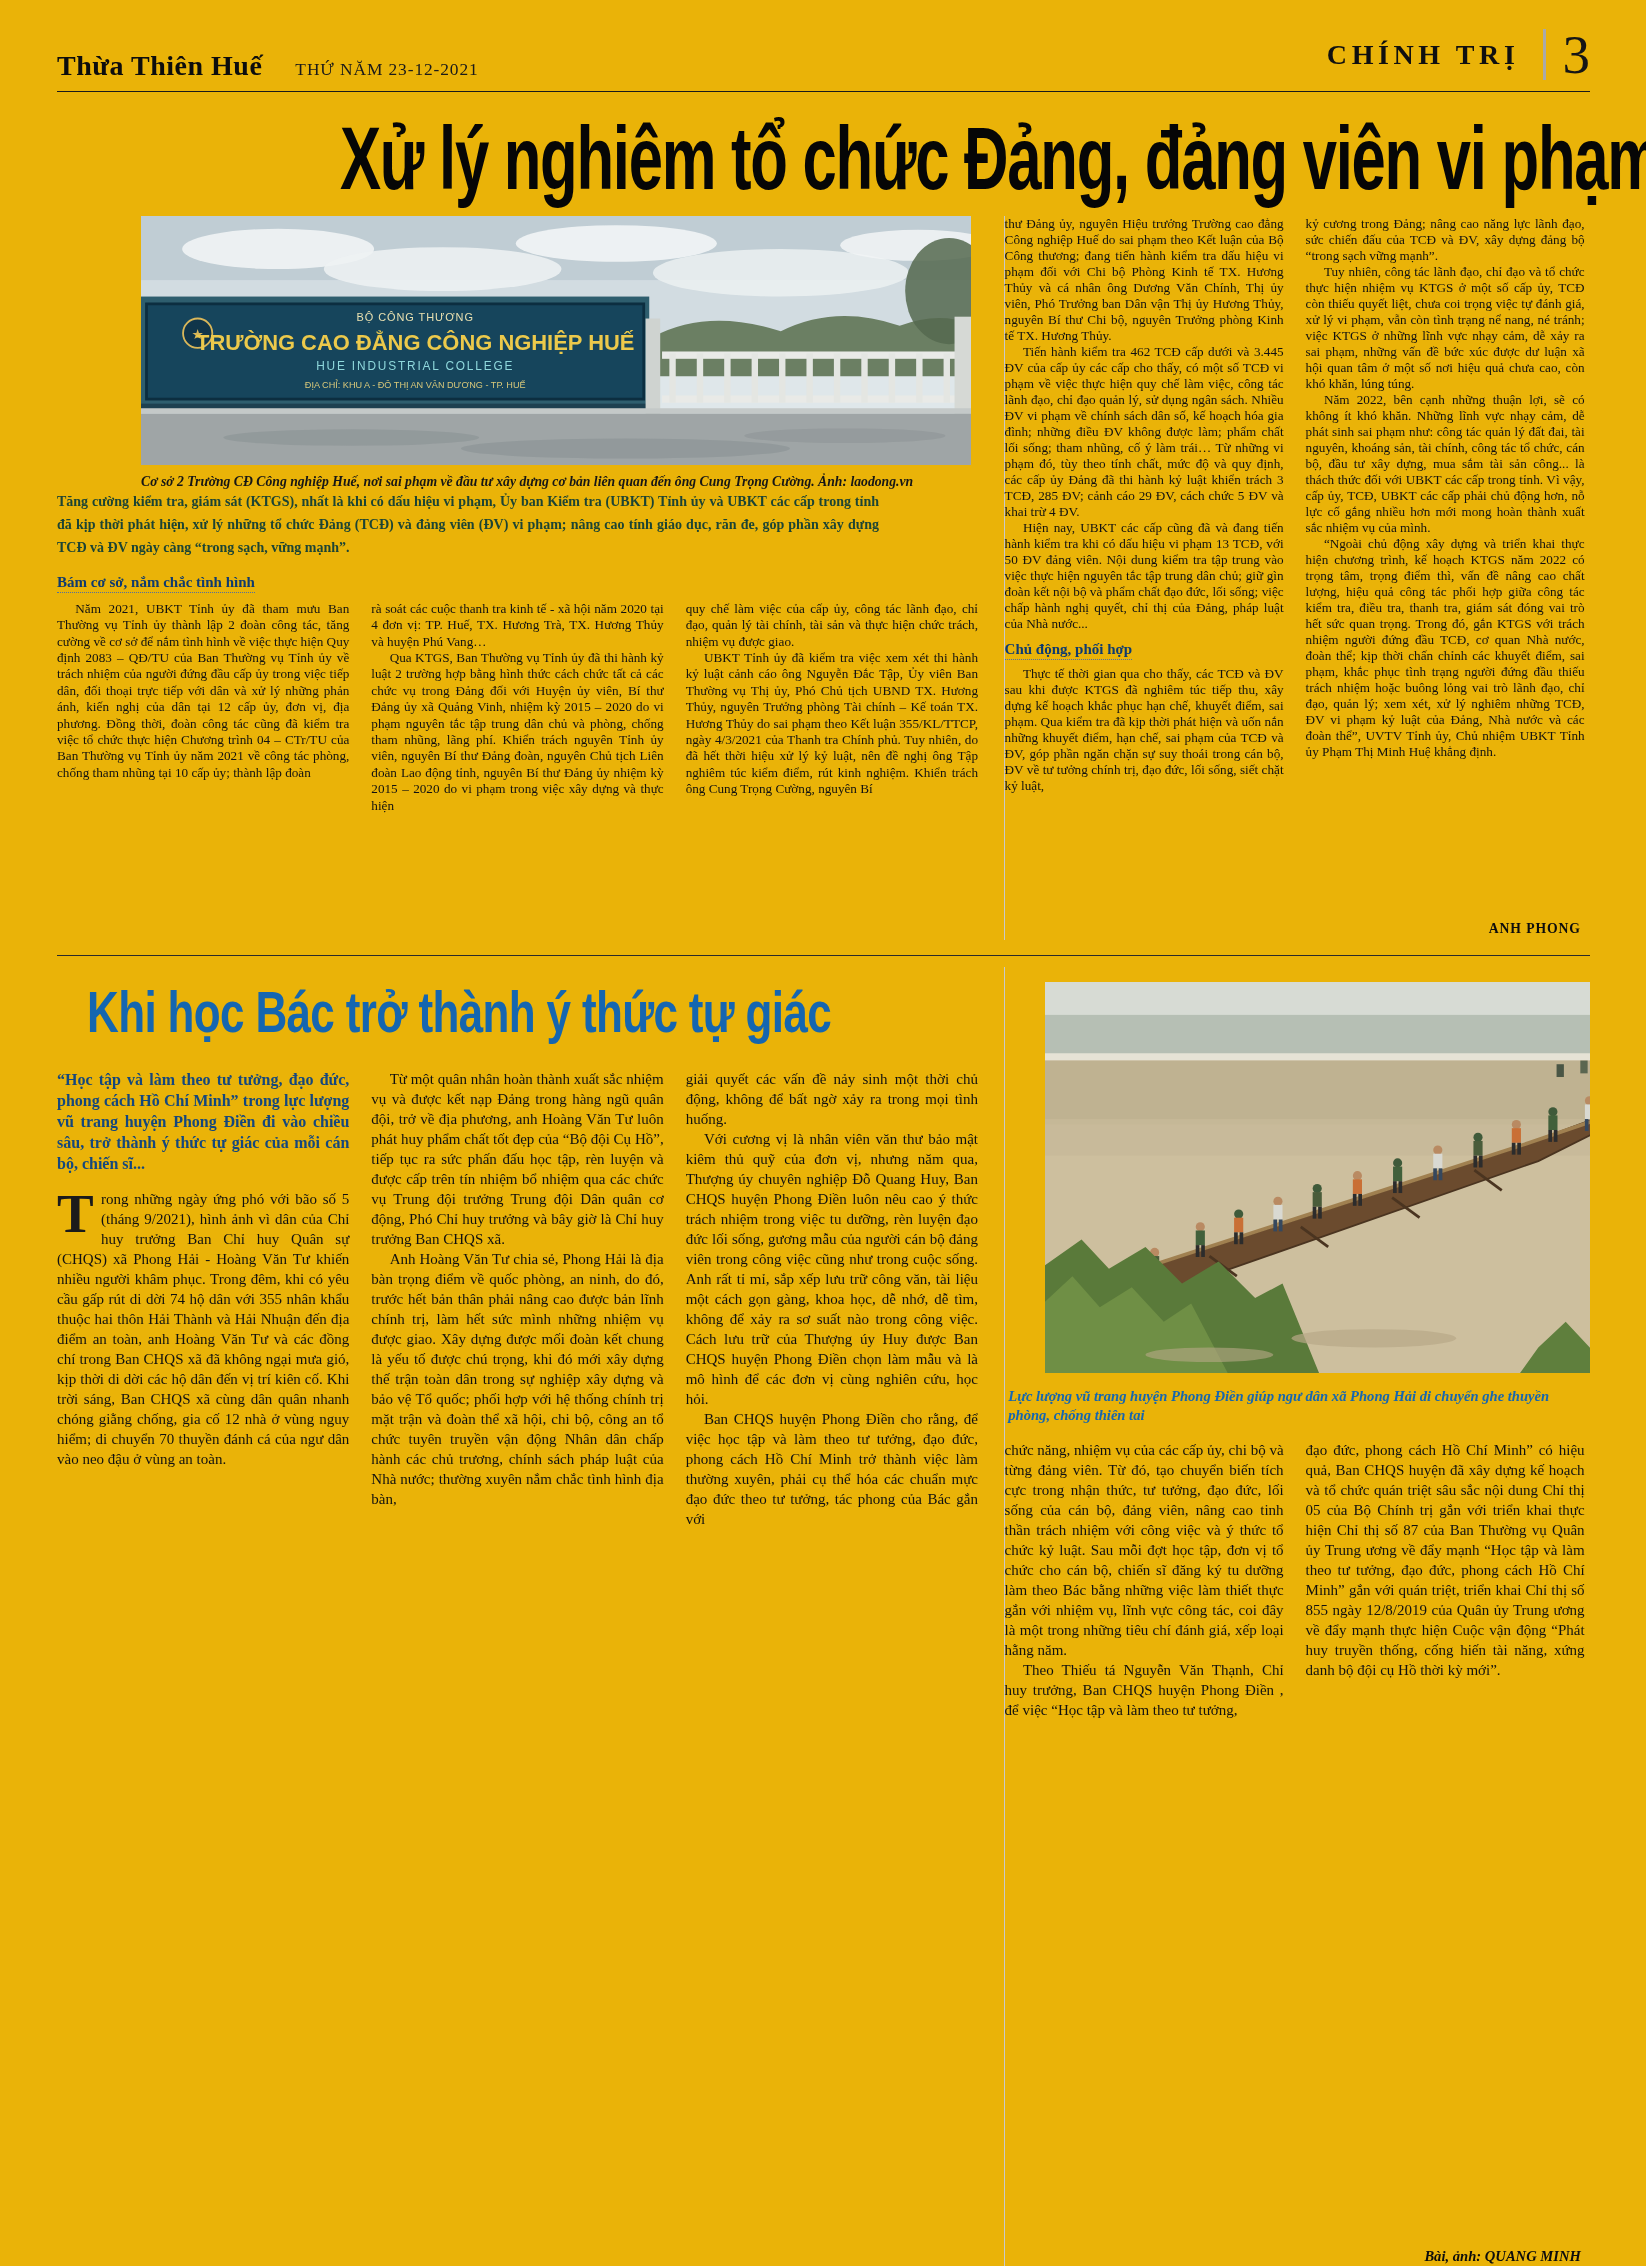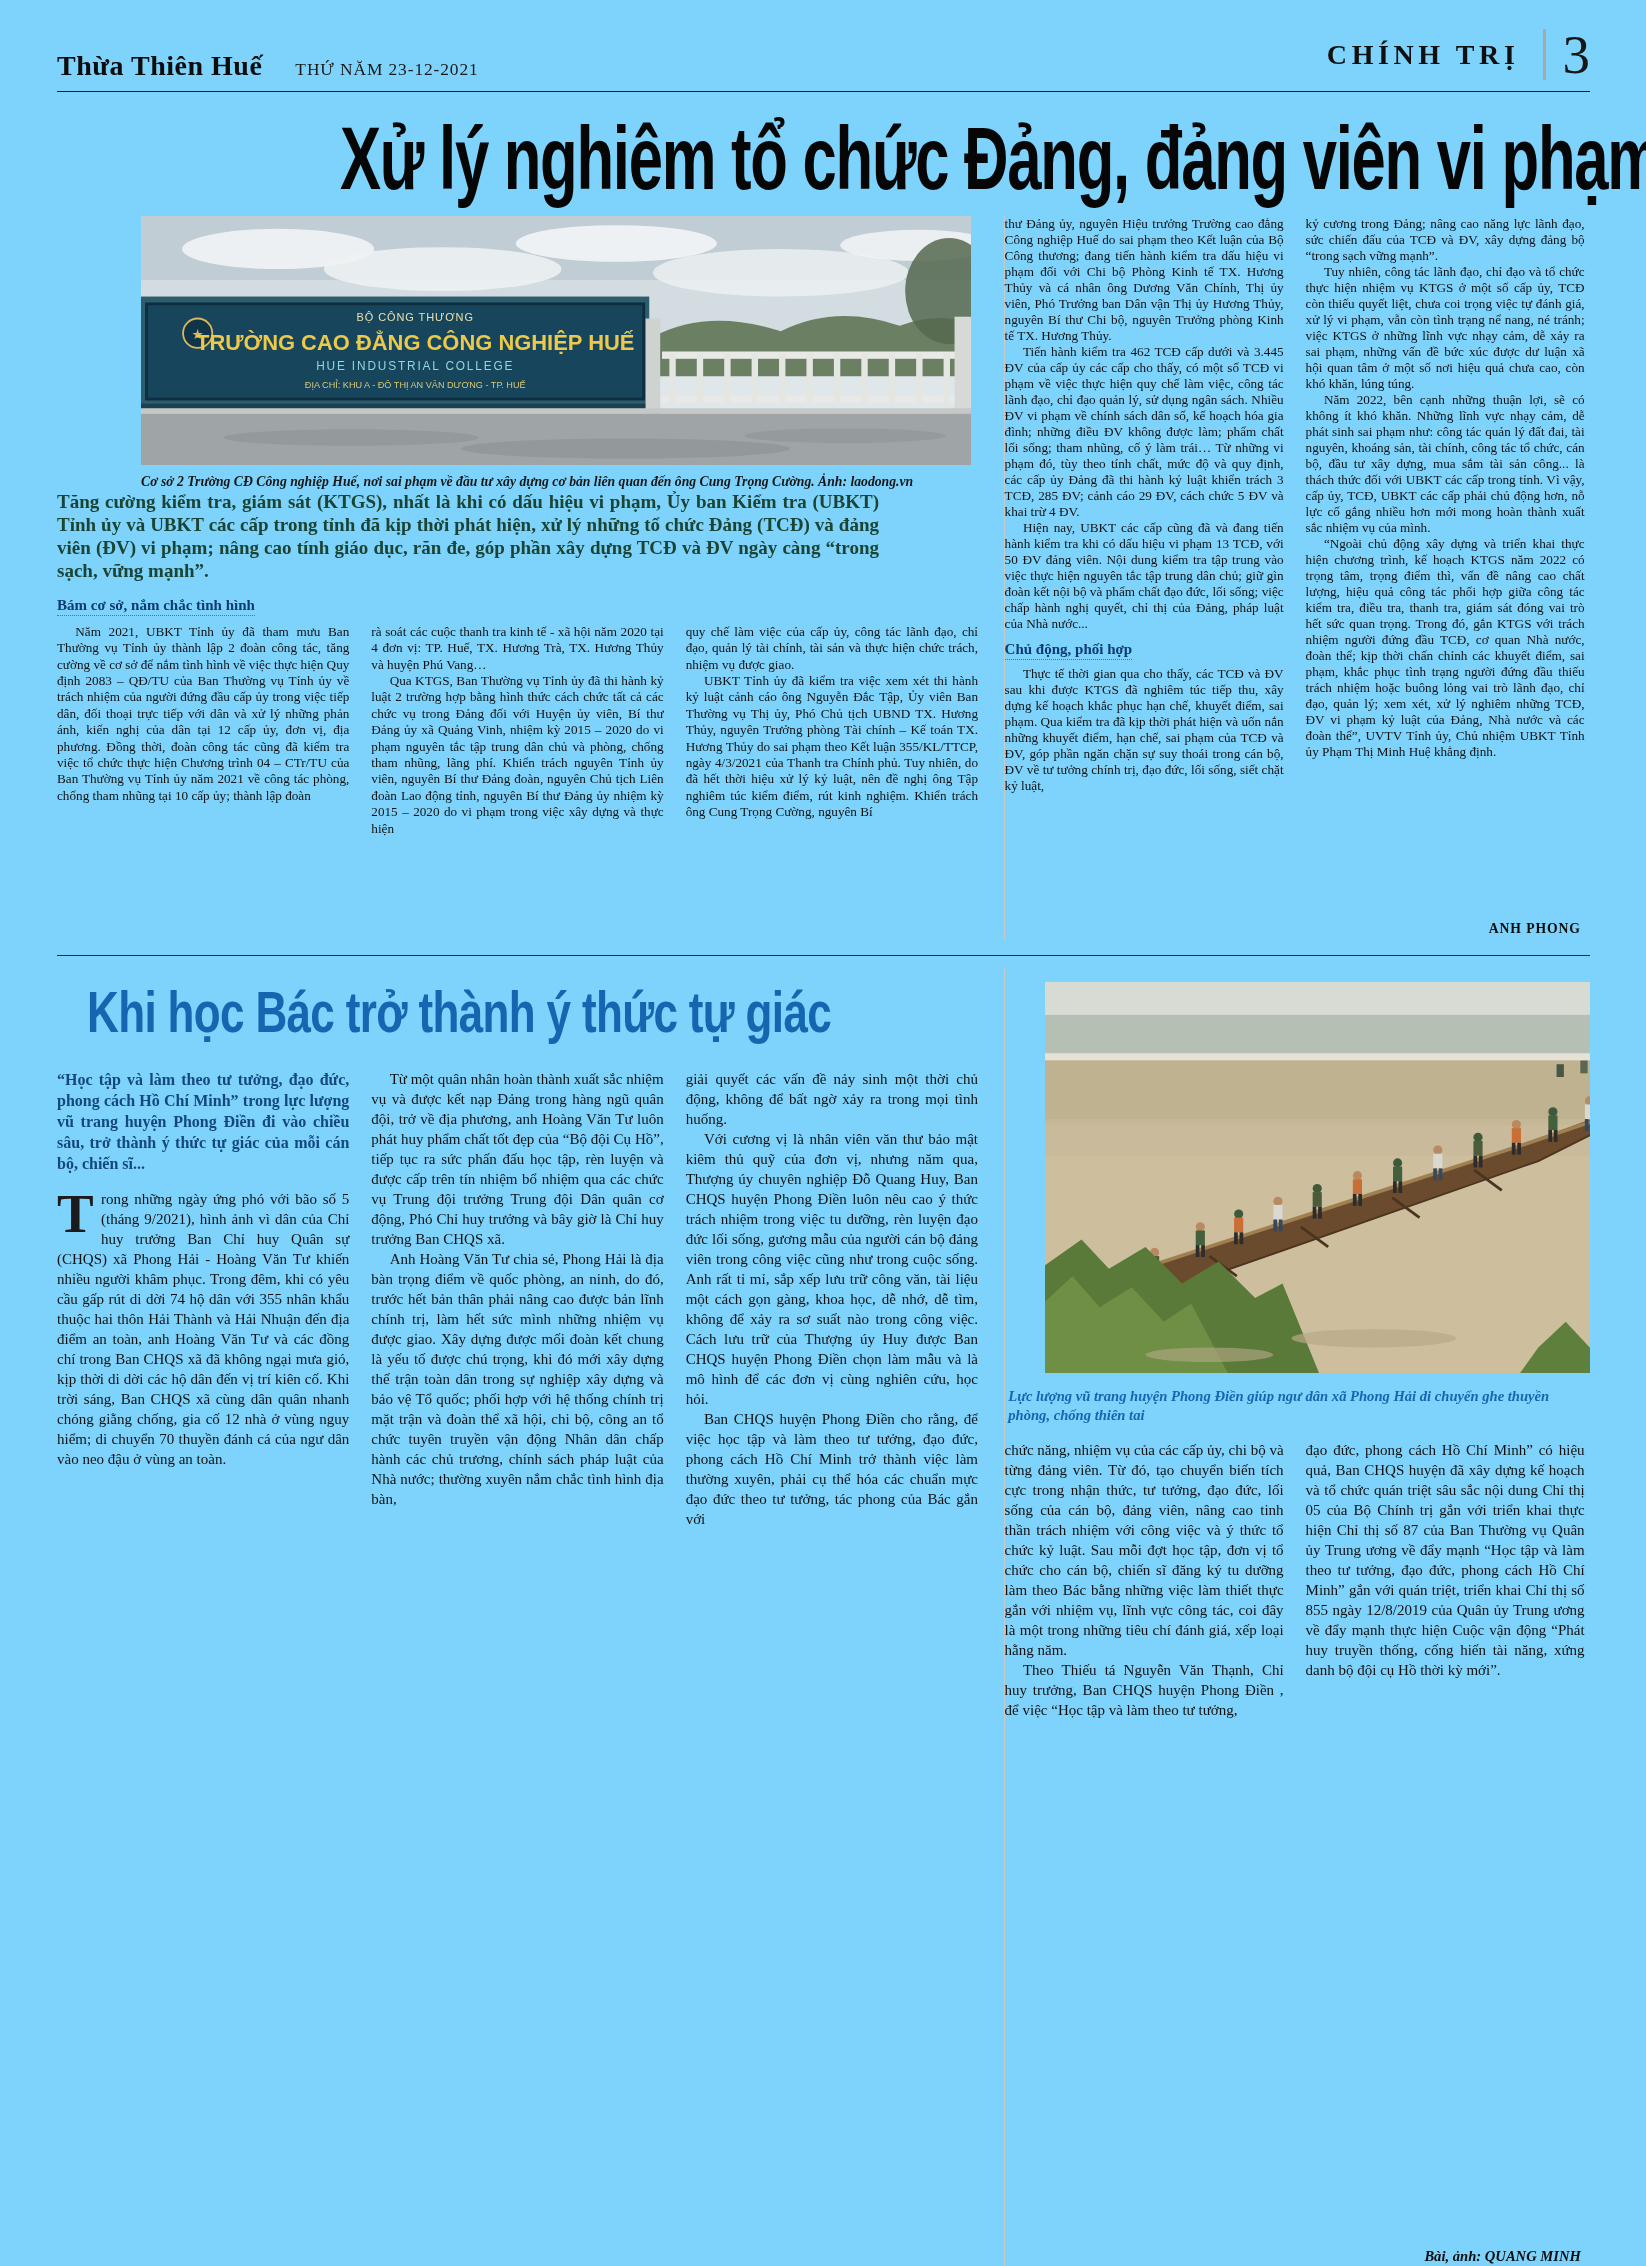--- a/index.html
+++ b/index.html
@@ -1,19 +1,19 @@
 <!DOCTYPE html>
 <html style="font-size:14.6px"><head>
 <meta charset="utf-8">
 <title>Newspaper page</title>
 <style>
   html,body { margin:0; padding:0; background:#e9e9e6; }
   .page {
     position:relative; width:1647px; height:2267px; margin:0 auto;
-    background:#7dd3fc; overflow:hidden; color:#111;
+    background:#eab308; overflow:hidden; color:#111;
     font-family:"Liberation Serif","DejaVu Serif",serif;
   }
   .content { padding:27.4px 57px 0 57px; }
 
   
   .masthead-row {
     display:flex; justify-content:space-between; align-items:flex-end;
     border-bottom:1.8px solid #1a1a1a; padding-bottom:9.1px;
   }
   .mast-left { display:flex; align-items:baseline; }
@@ -37,21 +37,21 @@
     height:724px; overflow:hidden; margin-top:3.7px;
   }
   .photo1 { margin:0 0 0 84px; width:830px; height:249px; overflow:hidden; background:#c4ccd0; }
   .photo1 svg { display:block; width:100%; height:100%; }
   .cap1 {
     margin:7.3px 0 0 84px; width:830px;
     font:italic bold 13.7px/17.4px "Liberation Serif","DejaVu Serif",serif; color:#161616;
   }
   .lead1 {
     margin:11px 0 0 84px; width:822px; text-align:justify;
-    font-weight:bold; font-size:19px; line-height:23px; color:#1c4434;
+    font-weight:bold; font-size:14px; line-height:23px; color:#1c4434;
   }
   .subhead-wrap { margin:14.6px 0 7.3px 0; }
   .subhead {
     display:inline-block; font-weight:bold; font-size:15px; color:#0d3a70;
     border-bottom:1.8px dotted #52719e; padding-bottom:1.8px;
   }
   .cols3 {
     display:grid; grid-template-columns:repeat(3,1fr); column-gap:22px;
     font-size:13.2px; line-height:16.4px; text-align:justify;
   }

